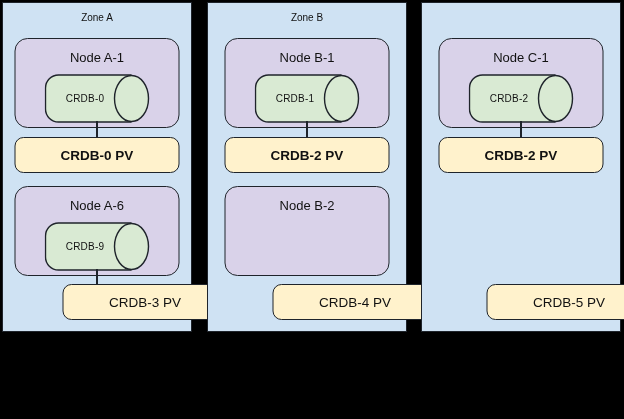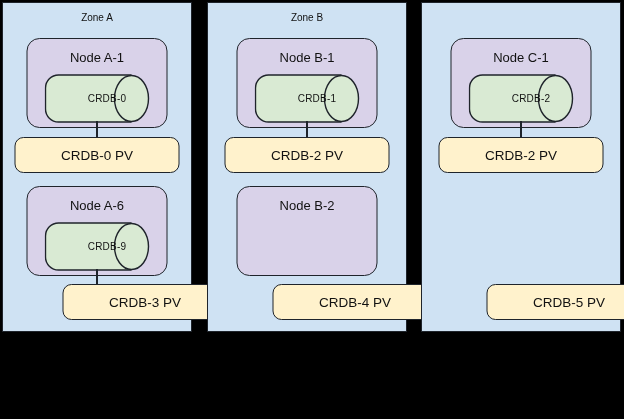--- a/index.html
+++ b/index.html
@@ -15,55 +15,55 @@
   }
   .zone-a{left:2px;width:190px;}
   .zone-b{left:207px;width:200px;}
   .zone-c{left:421px;width:200px;}
   .zone-title{
     position:absolute;top:9px;left:0;width:100%;text-align:center;
     font-size:10px;color:#111;
   }
   .node{
     position:absolute;left:50%;transform:translateX(-50%);
-    width:141px;height:90px;border-radius:13px;
+    width:165px;height:90px;border-radius:13px;
     background:var(--node_fill);border:1.3px solid var(--stroke);
     box-sizing:border-box;
   }
   .node-1{top:35px;}
   .node-2{top:183px;}
   .node-title{
     position:absolute;top:11px;left:0;width:100%;text-align:center;
     font-size:13px;color:#111;
   }
   .cylinder{
     position:absolute;top:35px;left:50%;transform:translateX(-50%);
     width:106px;height:49px;
   }
   .cylinder svg{display:block;}
   .cyl-label{
     position:absolute;top:0;left:0;width:82px;height:100%;
     display:flex;align-items:center;justify-content:center;
-    font-size:10px;color:#111;letter-spacing:.2px;padding-left:22px;
+    font-size:10px;color:#111;letter-spacing:.2px;
   }
   .connector{
     position:absolute;left:calc(50% - .75px);width:1.5px;
     background:var(--stroke);
   }
   .connector-1{top:118px;height:17px;}
   .connector-2{top:266px;height:16px;}
   .pv{
     position:absolute;left:50%;transform:translateX(-50%);
     width:165px;height:36px;border-radius:9px;
     background:var(--pv_fill);border:1.3px solid var(--stroke);
     box-sizing:border-box;
     display:flex;align-items:center;justify-content:center;
     font-size:13.5px;color:#111;
   }
-  .pv-1{top:134px;}
+  .pv-1{top:134px;font-weight:bold;}
   .pv-2{top:281px;margin-left:48px;}
 </style>
 </head>
 <body>
 
 <div class="frame">
 
   <section class="zone zone-a">
     <div class="zone-title">Zone A</div>
 

